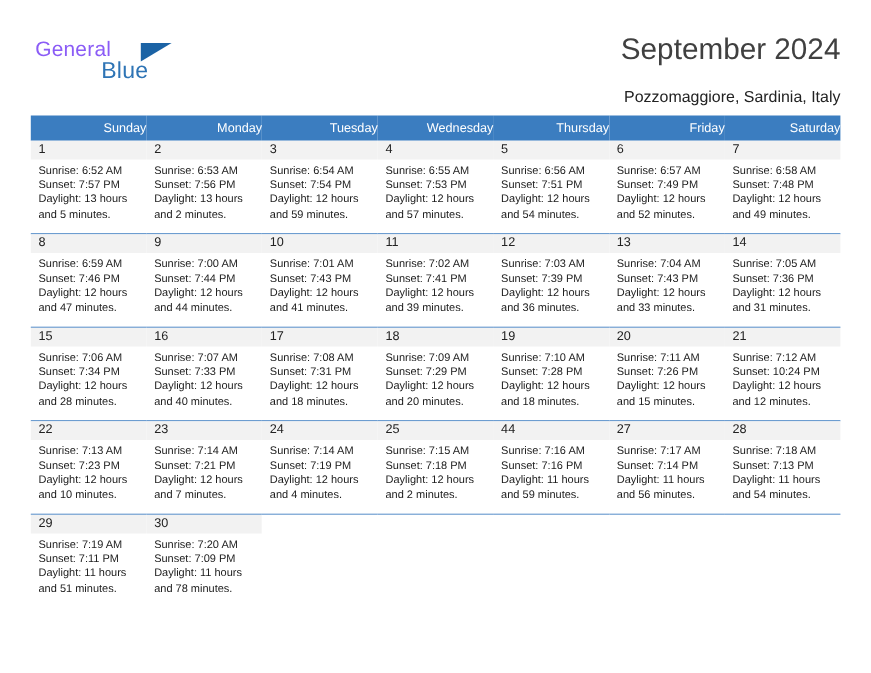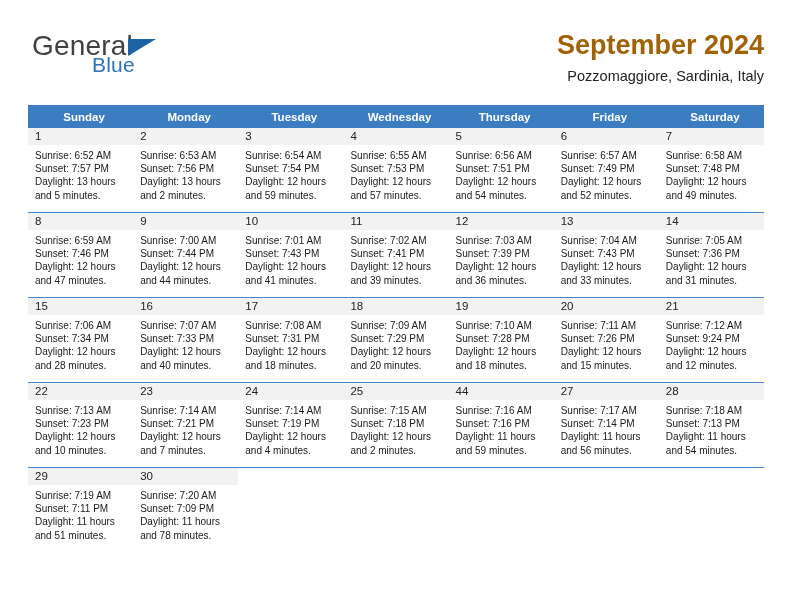--- a/index.html
+++ b/index.html
@@ -33,23 +33,23 @@
     position: absolute;
     left: 4px;
     top: 6px;
     width: 170px;
     height: 52px;
   }
   .logo-general {
     position: absolute;
     left: 0;
     top: 0;
-    font-size: 28px;
+    font-size: 19px;
     letter-spacing: .2px;
-    color: #404040;
+    color: #8b5cf6;
     line-height: 24px;
     font-family: "Liberation Sans", sans-serif;
   }
   .logo-blue {
     position: absolute;
     left: 60px;
     top: 19px;
     font-size: 21px;
     letter-spacing: .2px;
     color: #2e74b5;
@@ -68,48 +68,48 @@
   }
 
   .title-block {
     position: absolute;
     right: 0;
     top: 0;
     text-align: right;
   }
   .month-title {
     font-size: 27px;
-    color: #a16207;
+    color: #404040;
     line-height: 34px;
     white-space: nowrap;
-    font-weight: bold;
+    font-weight: normal;
   }
   .location-sub {
     font-size: 14.5px;
     color: #222222;
     line-height: 22px;
-    margin-top: 3px;
+    margin-top: 16px;
     white-space: nowrap;
   }
 
   
   .calendar {
     position: absolute;
     left: 28px;
     top: 105px;
     width: 736px;
     border-collapse: collapse;
     table-layout: fixed;
   }
   .calendar th {
     background: #3b7dc0;
     color: #ffffff;
     font-size: 11.5px;
-    font-weight: bold;
-    text-align: center;
+    font-weight: normal;
+    text-align: right;
     padding: 5px 0 5px 7px;
     height: 13px;
     border: none;
   }
   .calendar td {
     width: 105.14px;
     vertical-align: top;
     padding: 0;
     border: none;
     background: #ffffff;
@@ -406,21 +406,21 @@
                 <div>Daylight: 12 hours</div>
                 <div>and 15 minutes.</div>
               </div>
             </div>
           </td>
         <td>
             <div class="cell-inner">
               <div class="daynum-band">21</div>
               <div class="cell-lines">
                 <div>Sunrise: 7:12 AM</div>
-                <div>Sunset: 9:24 PM</div>
+                <div>Sunset: 10:24 PM</div>
                 <div>Daylight: 12 hours</div>
                 <div>and 12 minutes.</div>
               </div>
             </div>
           </td>
       </tr>
 
       <tr class="week-row">
         <td>
             <div class="cell-inner">

